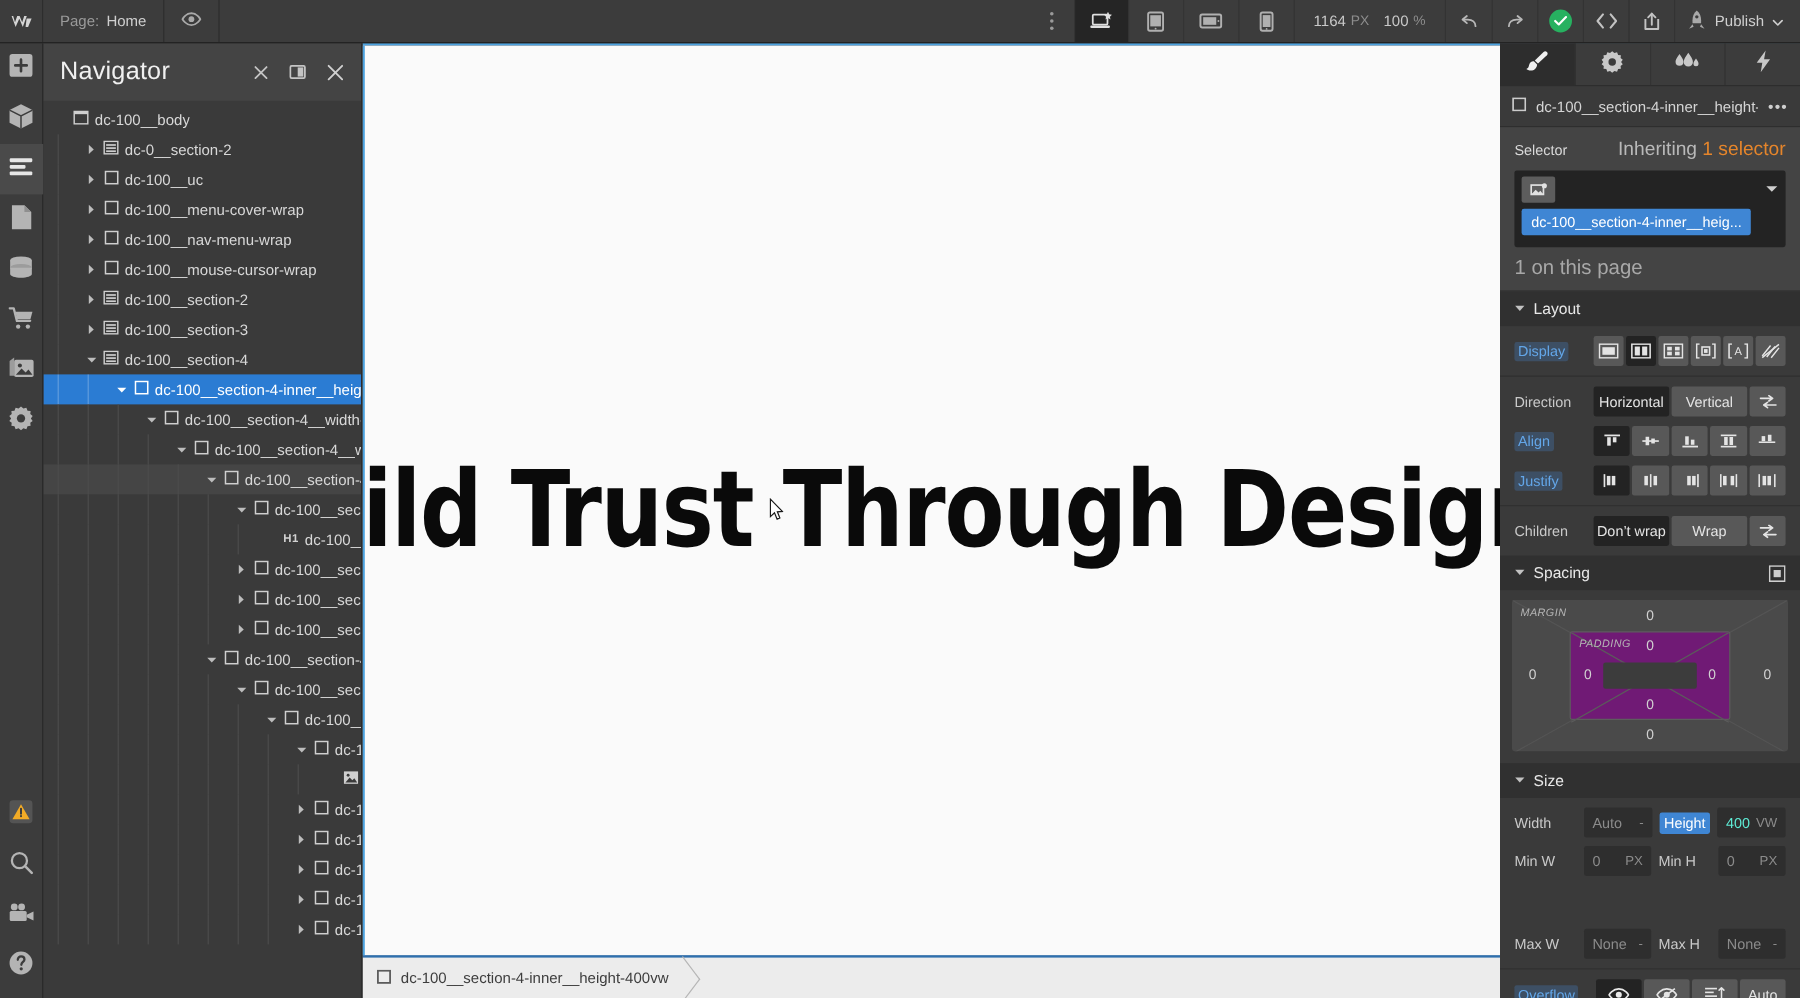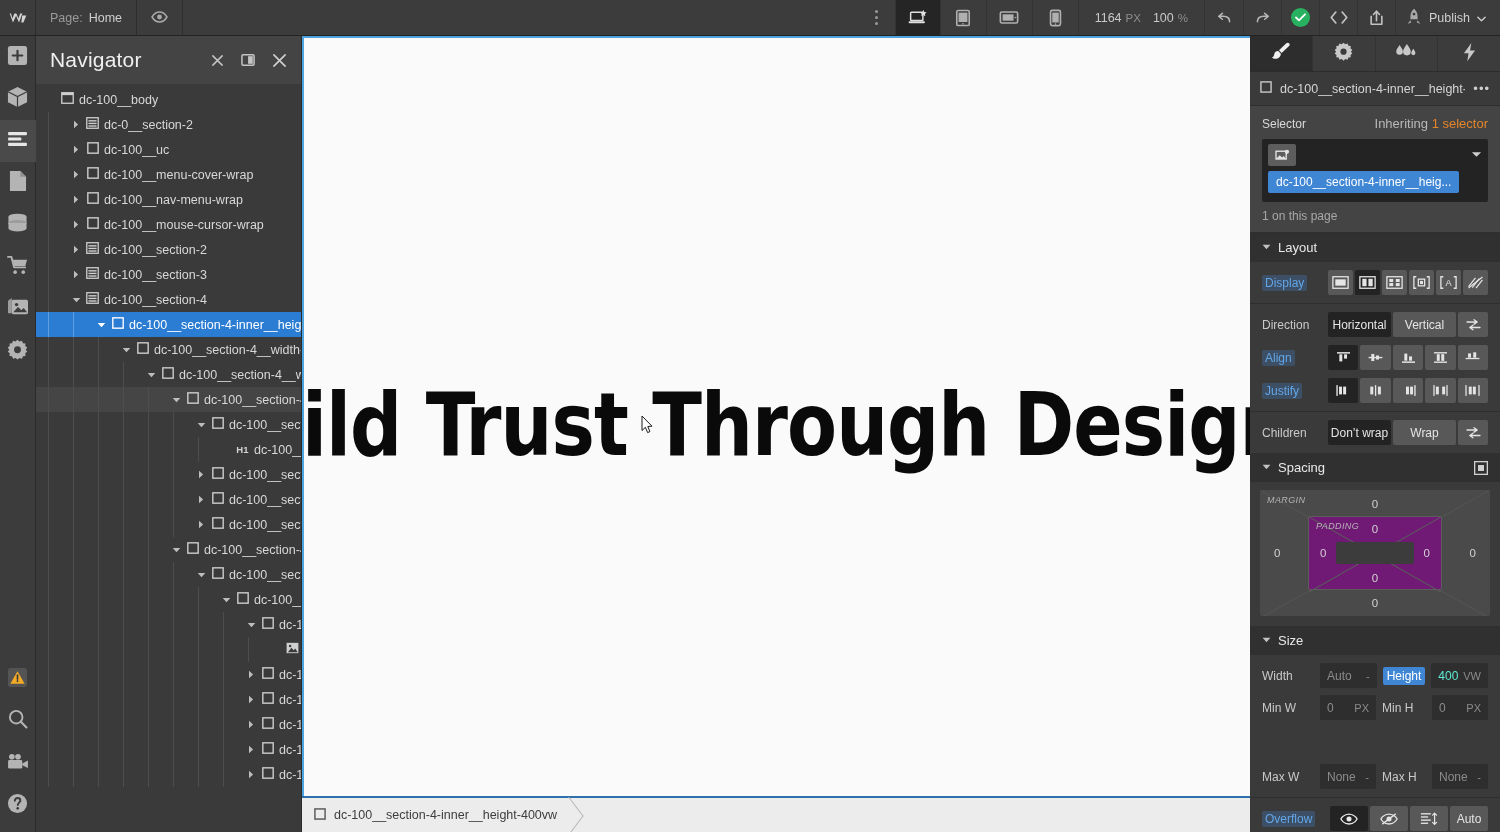--- a/index.html
+++ b/index.html
@@ -185,35 +185,35 @@
   .rp-selected-el {
     height: 34px; flex: 0 0 34px; display: flex; align-items: center; gap: 8px;
     padding: 0 10px; font-size: 12.5px; color: #d5d5d5; background: #3a3a3a;
     border-bottom: 1px solid #2e2e2e;
   }
   .rp-selected-el .nm { overflow: hidden; white-space: nowrap; flex: 1 1 auto; }
   .rp-selected-el .dots3 { color: #cfcfcf; letter-spacing: 1px; font-size: 13px; }
   .sel-section { background: #444444; padding: 10px 12px 9px 12px; border-bottom: 1px solid #2e2e2e; }
   .sel-row1 { display: flex; align-items: center; justify-content: space-between; margin-bottom: 8px; }
   .sel-label { font-size: 12px; color: #d9d9d9; }
-  .sel-inherit { font-size: 13px; color: #b9b9b9; }
+  .sel-inherit { font-size: 16px; color: #b9b9b9; }
   .sel-inherit b { color: #e5852b; font-weight: 400; }
   .sel-box { background: #232323; border-radius: 2px; padding: 5px 6px; }
   .sel-box-top { display: flex; align-items: center; gap: 6px; }
   .sel-chip-btn {
     width: 28px; height: 22px; background: #5d5d5d; border-radius: 2px;
     display: flex; align-items: center; justify-content: center; color: #e2e2e2;
   }
   .sel-caret { margin-left: auto; color: #cfcfcf; font-size: 9px; }
   .sel-tag {
     margin-top: 5px; background: #3f86d4; color: #fff; border-radius: 2px;
     font-size: 12px; padding: 4px 8px; white-space: nowrap; overflow: hidden;
     display: inline-block; max-width: 100%;
   }
-  .sel-count { font-size: 12px; color: #a8a8a8; margin-top: 7px; }
+  .sel-count { font-size: 17px; color: #a8a8a8; margin-top: 7px; }
 
   .sechead {
     display: flex; align-items: center; gap: 7px; padding: 7px 12px;
     font-size: 13px; color: #e8e8e8; background: #303030;
   }
   .sechead .tri { font-size: 8px; color: #c2c2c2; }
   .sechead .right-ico { margin-left: auto; color: #cfcfcf; display:flex; }
   .secbody { background: #3a3a3a; padding: 8px 12px; }
   .secbody.divline { border-bottom: 1px solid #2e2e2e; }
 

